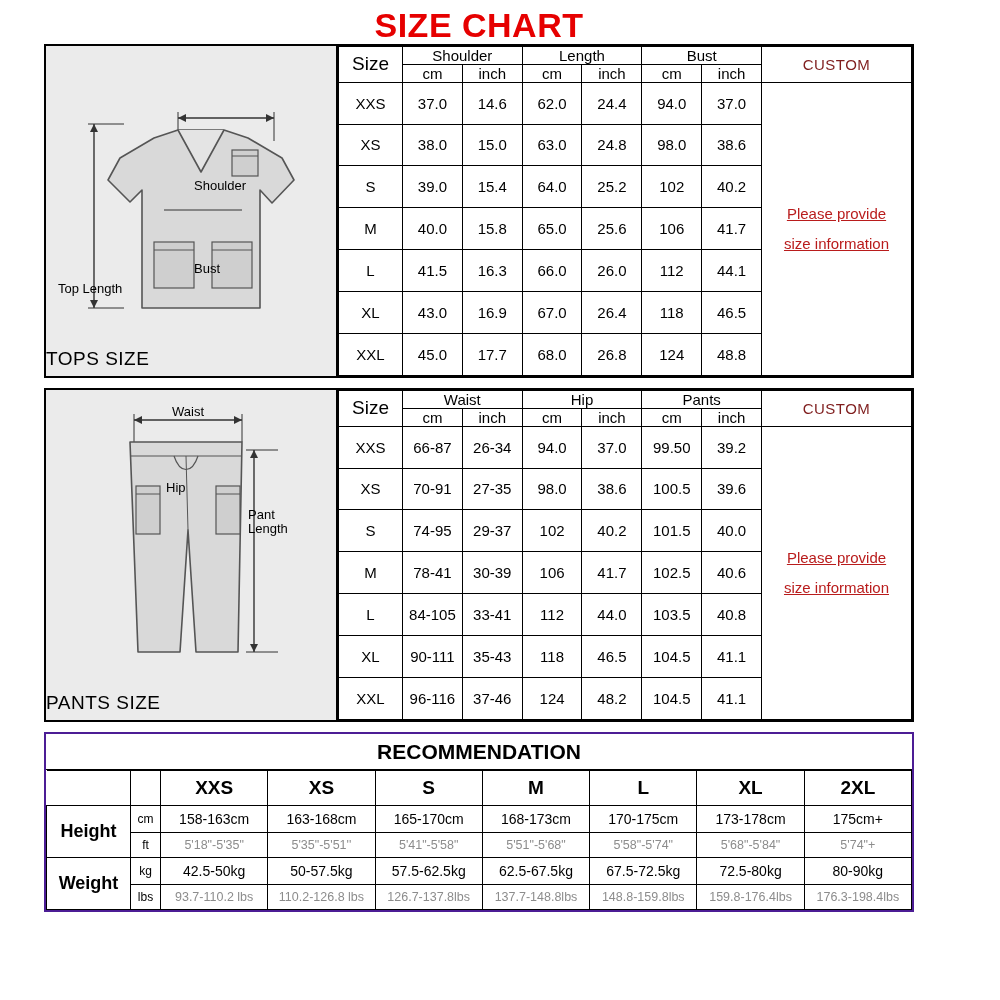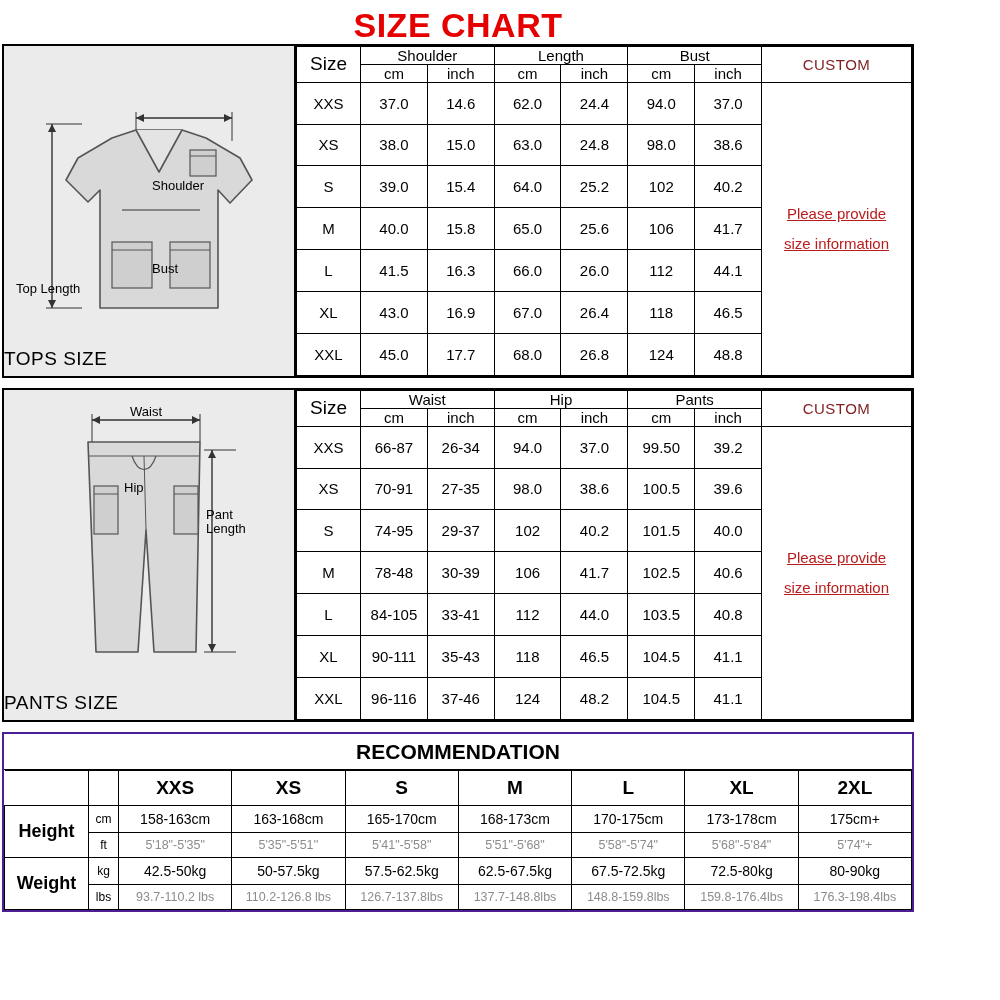--- a/index.html
+++ b/index.html
@@ -3,21 +3,21 @@
 <meta charset="utf-8">
 <style>
   * { box-sizing: border-box; }
   html, body {
     margin: 0; padding: 0;
     width: 1000px; height: 1000px;
     background: #ffffff;
     font-family: "Liberation Sans", sans-serif;
     color: #000;
   }
-  .page { position: relative; width: 916px; height: 1000px; }
+  .page { position: relative; width: 916px; height: 1000px; padding-left: 42px; }
 
   
   .title {
     text-align: center;
     color: #e60000;
     font-weight: bold;
     font-size: 34px;
     letter-spacing: 0.5px;
     padding-top: 8px;
     line-height: 1.05;
@@ -344,21 +344,21 @@
           <td class="size-label">S</td>
           <td>74-95</td>
           <td>29-37</td>
           <td>102</td>
           <td>40.2</td>
           <td>101.5</td>
           <td>40.0</td>
         </tr>
         <tr class="row-h">
           <td class="size-label">M</td>
-          <td>78-48</td>
+          <td>78-41</td>
           <td>30-39</td>
           <td>106</td>
           <td>41.7</td>
           <td>102.5</td>
           <td>40.6</td>
         </tr>
         <tr class="row-h">
           <td class="size-label">L</td>
           <td>84-105</td>
           <td>33-41</td>

